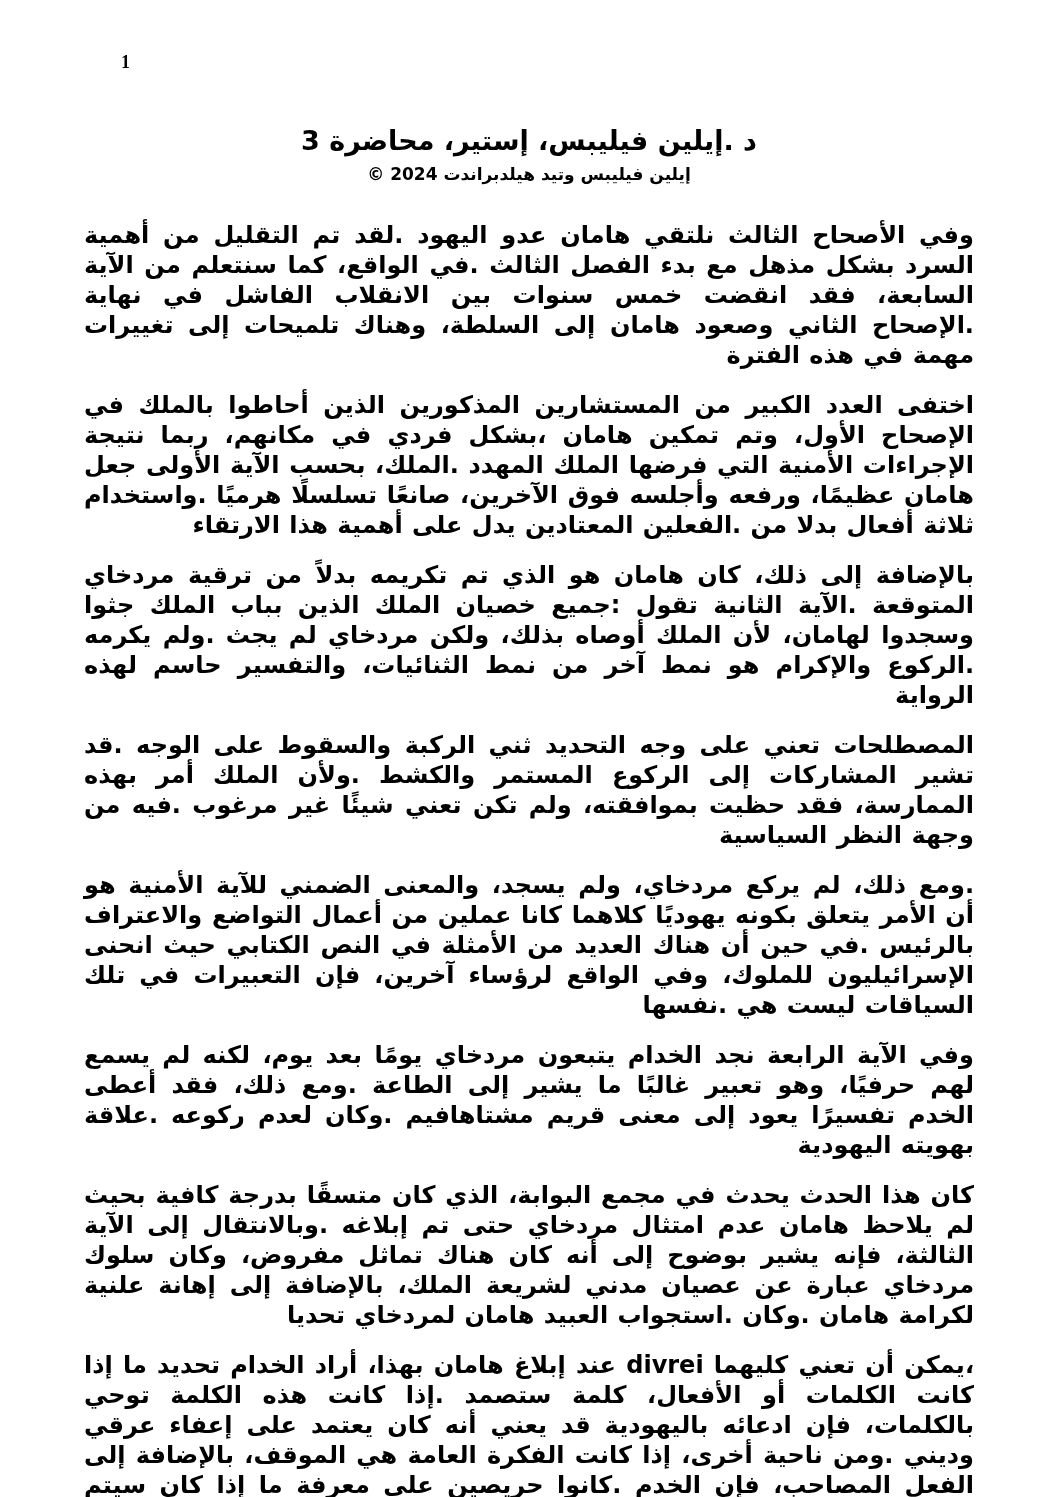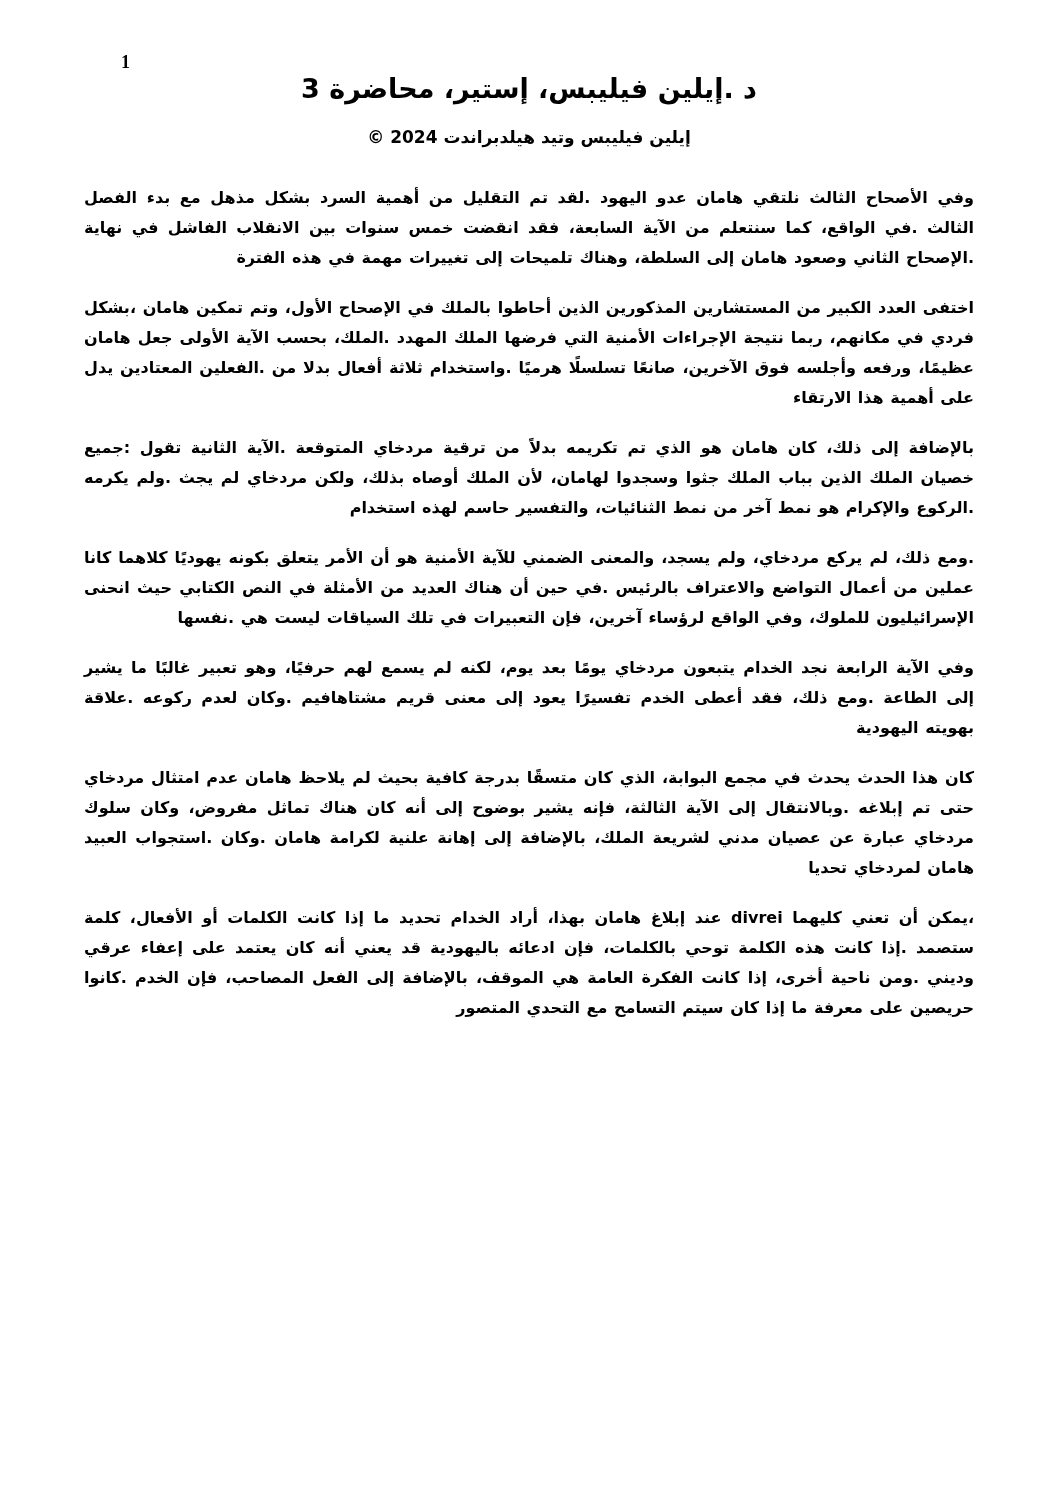--- a/index.html
+++ b/index.html
@@ -27,37 +27,37 @@
     color: #000000;
   }
   .title {
     direction: rtl;
     unicode-bidi: plaintext;
     text-align: center;
     font-size: 27px;
     line-height: 42px;
     font-weight: 700;
     margin: 0;
-    padding-top: 68px;
+    padding-top: 120px;
   }
   .copyright {
     direction: rtl;
     text-align: center;
     font-size: 17px;
     line-height: 24px;
     font-weight: 700;
-    margin-top: 15px;
+    margin-top: 0;
   }
   .content {
     direction: rtl;
     margin: 34px 84px 0 84px;
   }
   .content p {
     margin: 5px 0 20px 0;
-    font-size: 16px;
+    font-size: 24px;
     line-height: 30px;
     font-weight: 700;
     text-align: justify;
     text-justify: inter-word;
     word-spacing: 1px;
   }
 </style>
 </head>
 <body>
 
@@ -65,20 +65,21 @@
 
   <div class="page-number">1</div>
 
   <h1 class="title">د .إيلين فيليبس، إستير، محاضرة 3</h1>
 
   <div class="copyright">إيلين فيليبس وتيد هيلدبراندت 2024 ©</div>
 
   <div class="content">
     <p>وفي الأصحاح الثالث نلتقي هامان عدو اليهود .لقد تم التقليل من أهمية السرد بشكل مذهل مع بدء الفصل الثالث .في الواقع، كما سنتعلم من الآية السابعة، فقد انقضت خمس سنوات بين الانقلاب الفاشل في نهاية .الإصحاح الثاني وصعود هامان إلى السلطة، وهناك تلميحات إلى تغييرات مهمة في هذه الفترة</p>
     <p>اختفى العدد الكبير من المستشارين المذكورين الذين أحاطوا بالملك في الإصحاح الأول، وتم تمكين هامان ،بشكل فردي في مكانهم، ربما نتيجة الإجراءات الأمنية التي فرضها الملك المهدد .الملك، بحسب الآية الأولى جعل هامان عظيمًا، ورفعه وأجلسه فوق الآخرين، صانعًا تسلسلًا هرميًا .واستخدام ثلاثة أفعال بدلا من .الفعلين المعتادين يدل على أهمية هذا الارتقاء</p>
-    <p>بالإضافة إلى ذلك، كان هامان هو الذي تم تكريمه بدلاً من ترقية مردخاي المتوقعة .الآية الثانية تقول :جميع خصيان الملك الذين بباب الملك جثوا وسجدوا لهامان، لأن الملك أوصاه بذلك، ولكن مردخاي لم يجث .ولم يكرمه .الركوع والإكرام هو نمط آخر من نمط الثنائيات، والتفسير حاسم لهذه استخدام</p>
+    <p>بالإضافة إلى ذلك، كان هامان هو الذي تم تكريمه بدلاً من ترقية مردخاي المتوقعة .الآية الثانية تقول :جميع خصيان الملك الذين بباب الملك جثوا وسجدوا لهامان، لأن الملك أوصاه بذلك، ولكن مردخاي لم يجث .ولم يكرمه .الركوع والإكرام هو نمط آخر من نمط الثنائيات، والتفسير حاسم لهذه الرواية</p>
+    <p>المصطلحات تعني على وجه التحديد ثني الركبة والسقوط على الوجه .قد تشير المشاركات إلى الركوع المستمر والكشط .ولأن الملك أمر بهذه الممارسة، فقد حظيت بموافقته، ولم تكن تعني شيئًا غير مرغوب .فيه من وجهة النظر السياسية</p>
     <p>.ومع ذلك، لم يركع مردخاي، ولم يسجد، والمعنى الضمني للآية الأمنية هو أن الأمر يتعلق بكونه يهوديًا كلاهما كانا عملين من أعمال التواضع والاعتراف بالرئيس .في حين أن هناك العديد من الأمثلة في النص الكتابي حيث انحنى الإسرائيليون للملوك، وفي الواقع لرؤساء آخرين، فإن التعبيرات في تلك السياقات ليست هي .نفسها</p>
     <p>وفي الآية الرابعة نجد الخدام يتبعون مردخاي يومًا بعد يوم، لكنه لم يسمع لهم حرفيًا، وهو تعبير غالبًا ما يشير إلى الطاعة .ومع ذلك، فقد أعطى الخدم تفسيرًا يعود إلى معنى قريم مشتاهافيم .وكان لعدم ركوعه .علاقة بهويته اليهودية</p>
     <p>كان هذا الحدث يحدث في مجمع البوابة، الذي كان متسقًا بدرجة كافية بحيث لم يلاحظ هامان عدم امتثال مردخاي حتى تم إبلاغه .وبالانتقال إلى الآية الثالثة، فإنه يشير بوضوح إلى أنه كان هناك تماثل مفروض، وكان سلوك مردخاي عبارة عن عصيان مدني لشريعة الملك، بالإضافة إلى إهانة علنية لكرامة هامان .وكان .استجواب العبيد هامان لمردخاي تحديا</p>
     <p>،يمكن أن تعني كليهما divrei عند إبلاغ هامان بهذا، أراد الخدام تحديد ما إذا كانت الكلمات أو الأفعال، كلمة ستصمد .إذا كانت هذه الكلمة توحي بالكلمات، فإن ادعائه باليهودية قد يعني أنه كان يعتمد على إعفاء عرقي وديني .ومن ناحية أخرى، إذا كانت الفكرة العامة هي الموقف، بالإضافة إلى الفعل المصاحب، فإن الخدم .كانوا حريصين على معرفة ما إذا كان سيتم التسامح مع التحدي المتصور</p>
   </div>
 
 </div>
 
 </body></html>

